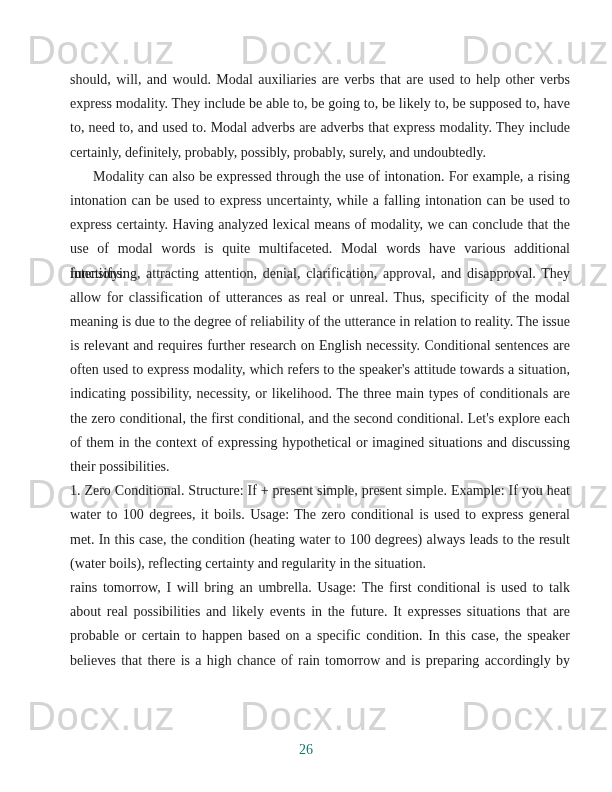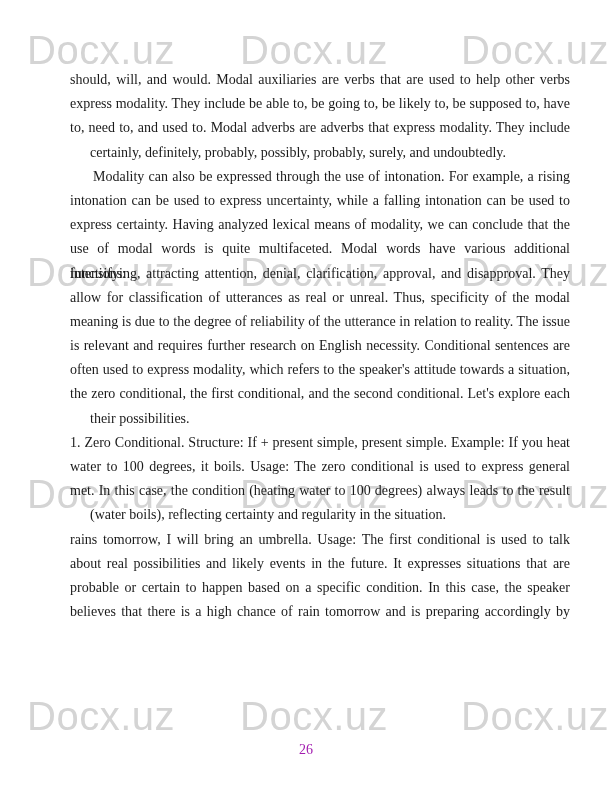--- a/index.html
+++ b/index.html
@@ -52,32 +52,32 @@
   .para { margin: 0; padding: 0; }
   .line {
     height: 24.2px;
     line-height: 24.2px;
     font-size: 14px;
     text-align: justify;
     text-align-last: justify;
     white-space: normal;
   }
   .line.indent { text-indent: 23px; }
-  .line.para-end { text-align-last: left; margin-left: 20px; }
+  .line.para-end { text-align-last: left; }
   
   .page-number {
     position: absolute;
     z-index: 2;
     left: 0;
     width: 612px;
     top: 742px;
     text-align: center;
     font-size: 14px;
     line-height: 16px;
-    color: #a21caf;
+    color: #0f766e;
   }
 </style>
 </head>
 <body>
 
 <div class="page">
 
   <div class="watermark-layer">
     <span class="wm r1 c1">Docx.uz</span>
     <span class="wm r1 c2">Docx.uz</span>
@@ -105,21 +105,23 @@
     <div class="para">
       <div class="line indent">Modality can also be expressed through the use of intonation. For example, a rising</div>
       <div class="line">intonation can be used to express uncertainty, while a falling intonation can be used to</div>
       <div class="line">express certainty. Having analyzed lexical means of modality, we can conclude that the</div>
       <div class="line">use of modal words is quite multifaceted. Modal words have various additional functions:</div>
       <div class="line">intensifying, attracting attention, denial, clarification, approval, and disapproval. They</div>
       <div class="line">allow for classification of utterances as real or unreal. Thus, specificity of the modal</div>
       <div class="line">meaning is due to the degree of reliability of the utterance in relation to reality. The issue</div>
       <div class="line">is relevant and requires further research on English necessity. Conditional sentences are</div>
       <div class="line">often used to express modality, which refers to the speaker's attitude towards a situation,</div>
+      <div class="line">indicating possibility, necessity, or likelihood. The three main types of conditionals are</div>
       <div class="line">the zero conditional, the first conditional, and the second conditional. Let's explore each</div>
+      <div class="line">of them in the context of expressing hypothetical or imagined situations and discussing</div>
       <div class="line para-end">their possibilities.</div>
     </div>
 
     <div class="para">
       <div class="line">1. Zero Conditional. Structure: If + present simple, present simple. Example: If you heat</div>
       <div class="line">water to 100 degrees, it boils. Usage: The zero conditional is used to express general</div>
       <div class="line">met. In this case, the condition (heating water to 100 degrees) always leads to the result</div>
       <div class="line para-end">(water boils), reflecting certainty and regularity in the situation.</div>
     </div>
 

